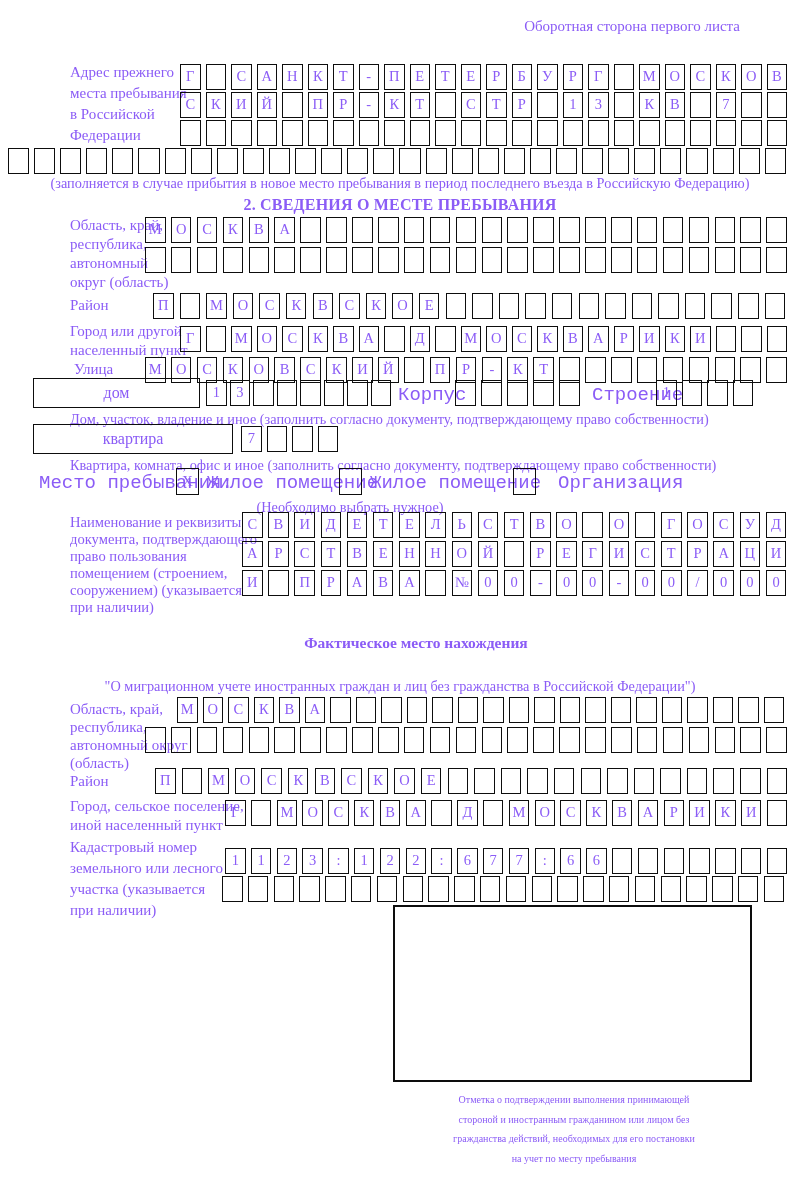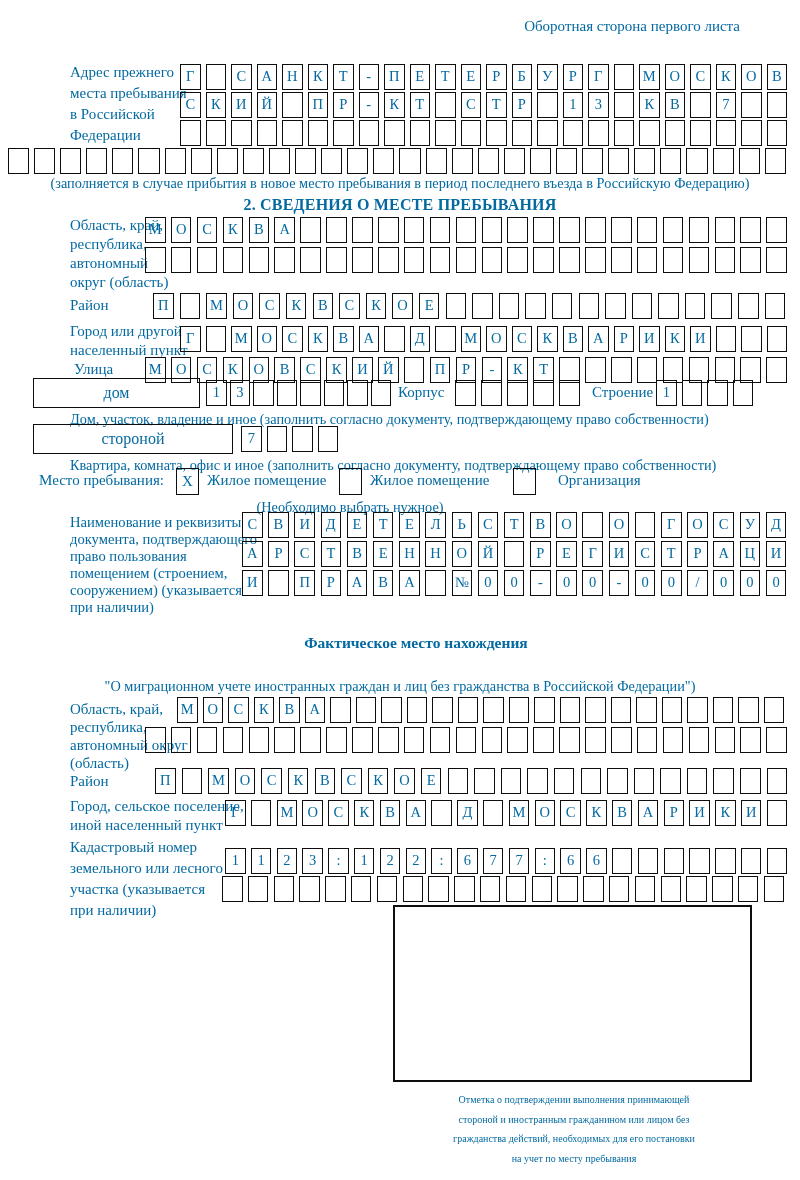--- a/index.html
+++ b/index.html
@@ -1,18 +1,18 @@
 <!DOCTYPE html>
 <html><head>
 <meta charset="utf-8">
 <style>
   html,body { margin:0; padding:0; background:#fff; }
   .page {
     position:relative; width:800px; height:1180px; background:#ffffff;
-    font-family:"Liberation Serif","DejaVu Serif",serif; color:#0369a1;
+    font-family:"Liberation Serif","DejaVu Serif",serif; color:#8b5cf6;
     overflow:hidden;
   }
   .abs { position:absolute; }
   .label { font-size:15px; line-height:19px; white-space:pre; }
   .lh21 { line-height:21px; }
   .lh18 { line-height:18px; }
   .doc-label { font-size:14.6px; line-height:17px; }
   .cells { display:flex; }
   .cell {
     box-sizing:border-box; width:20.5px; height:25.5px; margin-right:5px;
@@ -31,21 +31,21 @@
   .title { font-size:16px; font-weight:bold; letter-spacing:0.2px; }
   .subtitle { font-size:15.5px; font-weight:bold; }
   .widebox {
     box-sizing:border-box; height:30px; border:1.7px solid #0d0d0d;
     display:flex; align-items:center; justify-content:center; font-size:16px;
   }
   .checkbox {
     box-sizing:border-box; width:23px; height:27px; border:1.7px solid #0d0d0d;
     display:flex; align-items:center; justify-content:center; font-size:15px;
   }
-  .inline-label { font-size:15px; }
+  .inline-label { font-size:19px;font-family:Liberation Mono, monospace; }
   .stamp-box { box-sizing:border-box; width:359px; height:177px; border:2px solid #0d0d0d; background:#fff; }
   .stamp-note { font-size:10px; line-height:19.5px; text-align:center; white-space:pre-line; }
   .corner { font-size:15px; }
 </style>
 </head>
 <body>
 
 <div class="page">
 
   <div class="abs corner" style="top:18px; right:60px;">Оборотная сторона первого листа</div>
@@ -334,21 +334,21 @@
     </div>
   <div class="abs inline-label" style="top:384px; left:592px;">Строение</div>
   <div class="abs cells" style="top:380px; left:656px;">
       <div class="cell">1</div>
       <div class="cell"></div>
       <div class="cell"></div>
       <div class="cell"></div>
     </div>
   <div class="abs note" style="top:411px; left:70px;">Дом, участок, владение и иное (заполнить согласно документу, подтверждающему право собственности)</div>
 
-  <div class="abs widebox" style="top:424px; left:33px; width:200px;">стороной</div>
+  <div class="abs widebox" style="top:424px; left:33px; width:200px;">квартира</div>
   <div class="abs cells" style="top:426px; left:241px;">
       <div class="cell">7</div>
       <div class="cell"></div>
       <div class="cell"></div>
       <div class="cell"></div>
     </div>
   <div class="abs note" style="top:457px; left:70px;">Квартира, комната, офис и иное (заполнить согласно документу, подтверждающему право собственности)</div>
 
   <div class="abs inline-label" style="top:472px; left:39px;">Место пребывания:</div>
   <div class="abs checkbox" style="top:468px; left:176px;">X</div>

